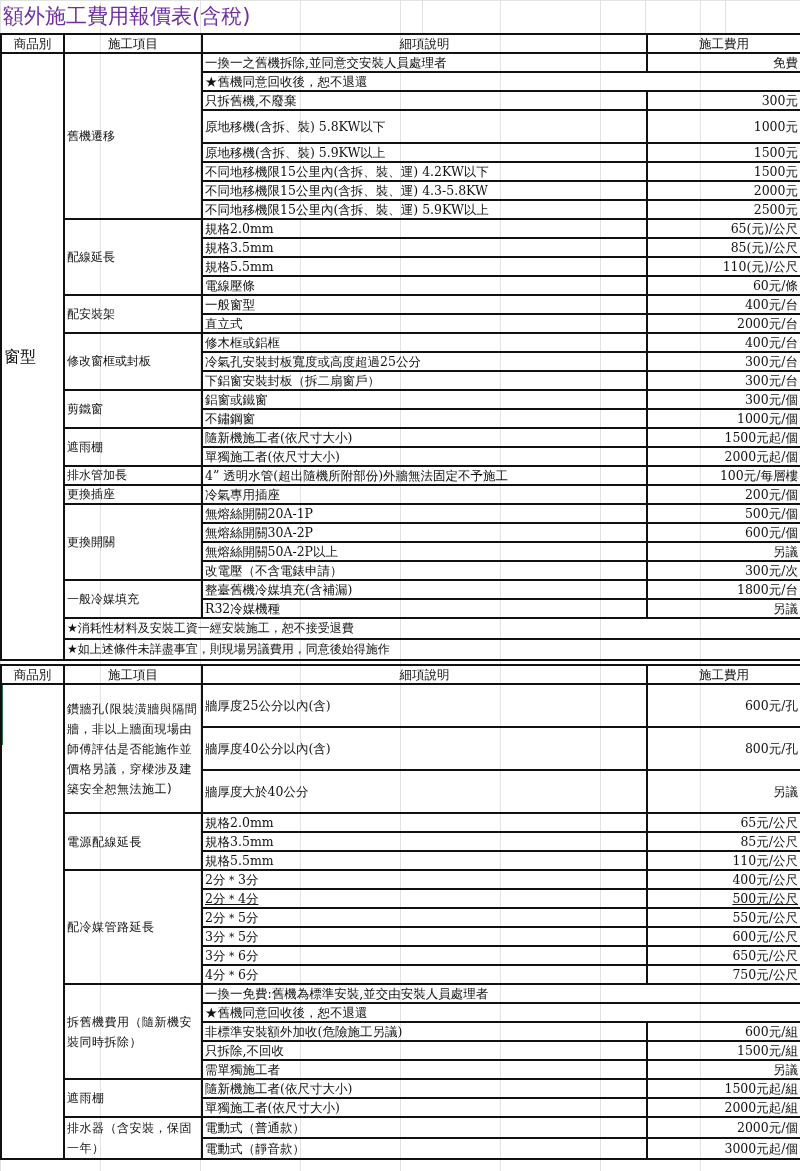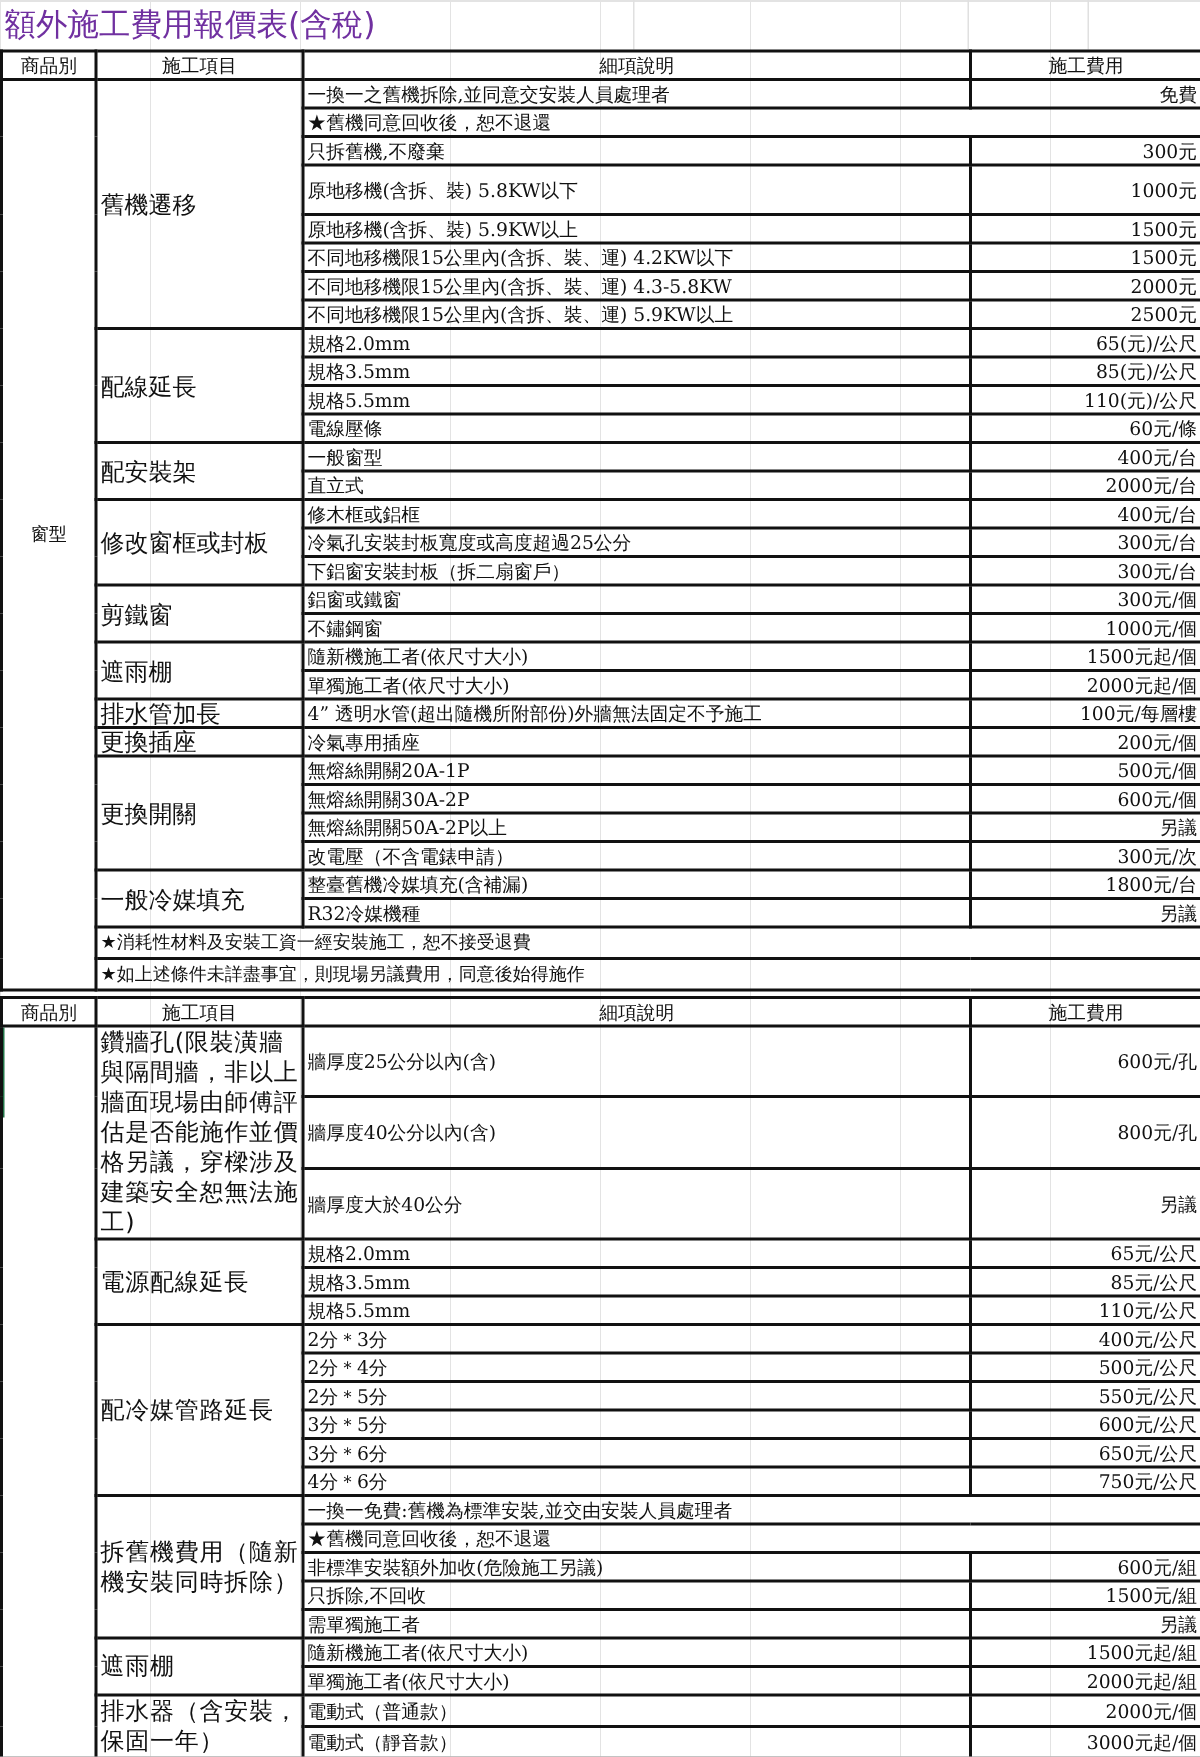--- a/index.html
+++ b/index.html
@@ -22,22 +22,22 @@
   .green-mark { position: absolute; left: 0; width: 3px; background: #217346; }
   table.sheet {
     position: absolute; left: 0; border-collapse: collapse; table-layout: fixed;
     font-size: 12.5px;
   }
   table.sheet td {
     border: 2px solid #111; padding: 0 2px; white-space: nowrap; overflow: hidden;
     vertical-align: middle; line-height: 17px;
   }
   table.sheet td.hd { text-align: center; }
-  table.sheet td.cat { text-align: center; font-family: "DejaVu Sans", "Liberation Sans", sans-serif; font-size: 12px; }
-  table.sheet td.item { text-align: left; font-family: "DejaVu Sans", "Liberation Sans", sans-serif; font-size: 16px; }
+  table.sheet td.cat { text-align: left; font-family: "DejaVu Sans", "Liberation Sans", sans-serif; font-size: 16px; }
+  table.sheet td.item { text-align: left; font-family: "DejaVu Sans", "Liberation Sans", sans-serif; font-size: 12px; }
   table.sheet td.item.wrap { white-space: normal; line-height: 20px; letter-spacing: 0.5px; }
   table.sheet td.desc { text-align: left; margin-top: 24px; }
   table.sheet td.price { text-align: right; margin-left: 30px; }
   table.sheet td.note { font-family: "DejaVu Sans", "Liberation Sans", sans-serif; font-size: 12px; border-left: 2px solid #111; }
 </style>
 </head>
 <body>
 
 <div class="gridbg"></div>
 <div class="vline" style="left:422px"></div>
@@ -236,21 +236,21 @@
       </tr>
       <tr style="height: 19px;">
         <td class="desc">規格5.5mm</td>
         <td class="price">110元/公尺</td>
       </tr>
       <tr style="height: 19px;">
         <td class="item wrap" rowspan="6">配冷媒管路延長</td>
         <td class="desc">2分＊3分</td>
         <td class="price">400元/公尺</td>
       </tr>
-      <tr style="height: 19px;">
+      <tr style="height: 19px; text-decoration: underline;">
         <td class="desc">2分＊4分</td>
         <td class="price">500元/公尺</td>
       </tr>
       <tr style="height: 19px;">
         <td class="desc">2分＊5分</td>
         <td class="price">550元/公尺</td>
       </tr>
       <tr style="height: 19px;">
         <td class="desc">3分＊5分</td>
         <td class="price">600元/公尺</td>

